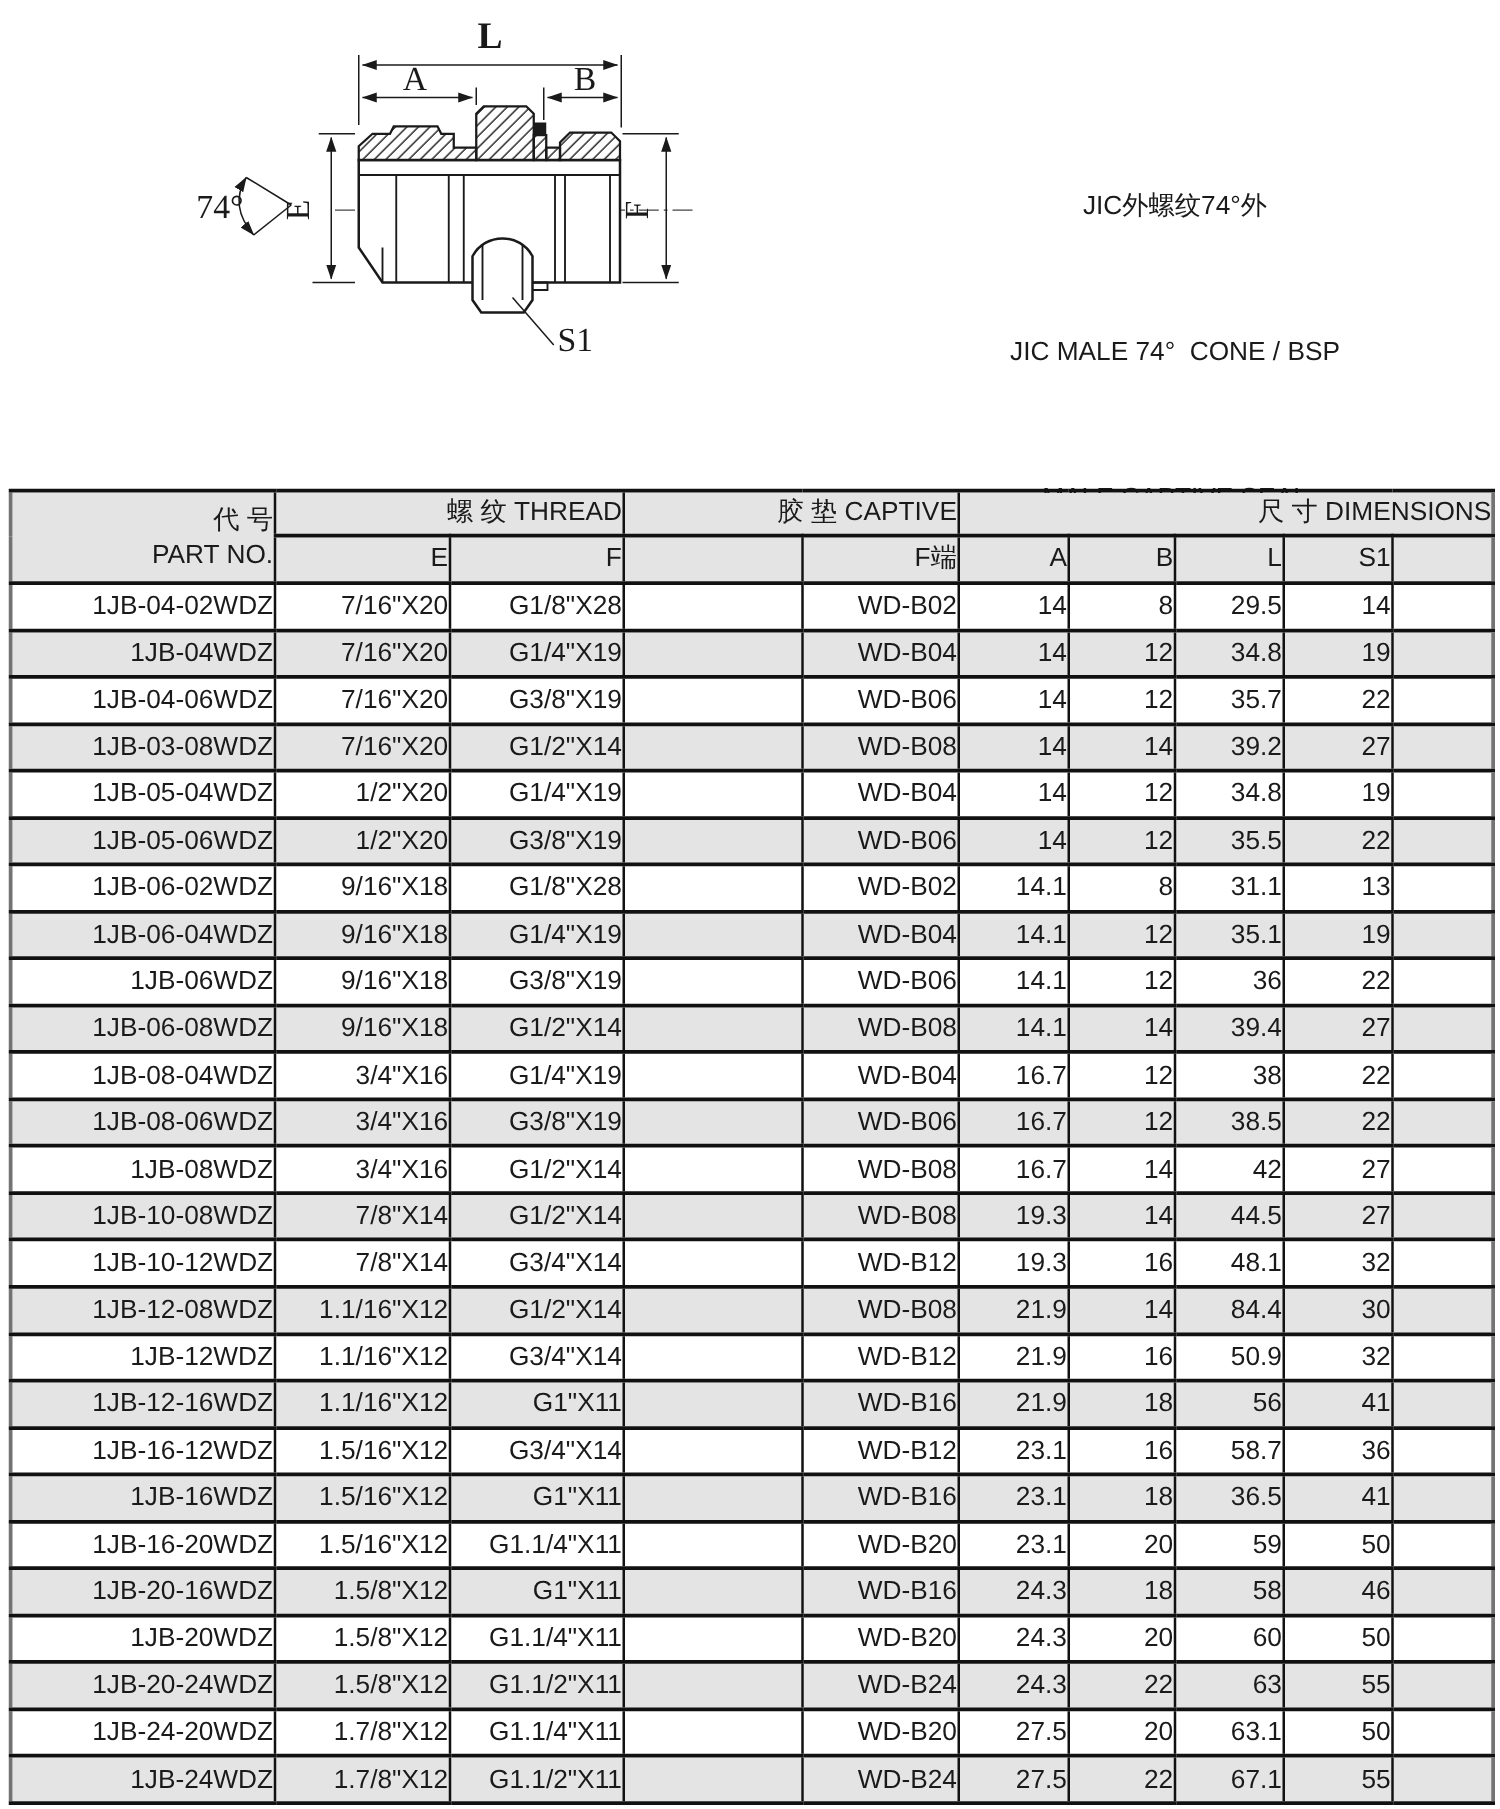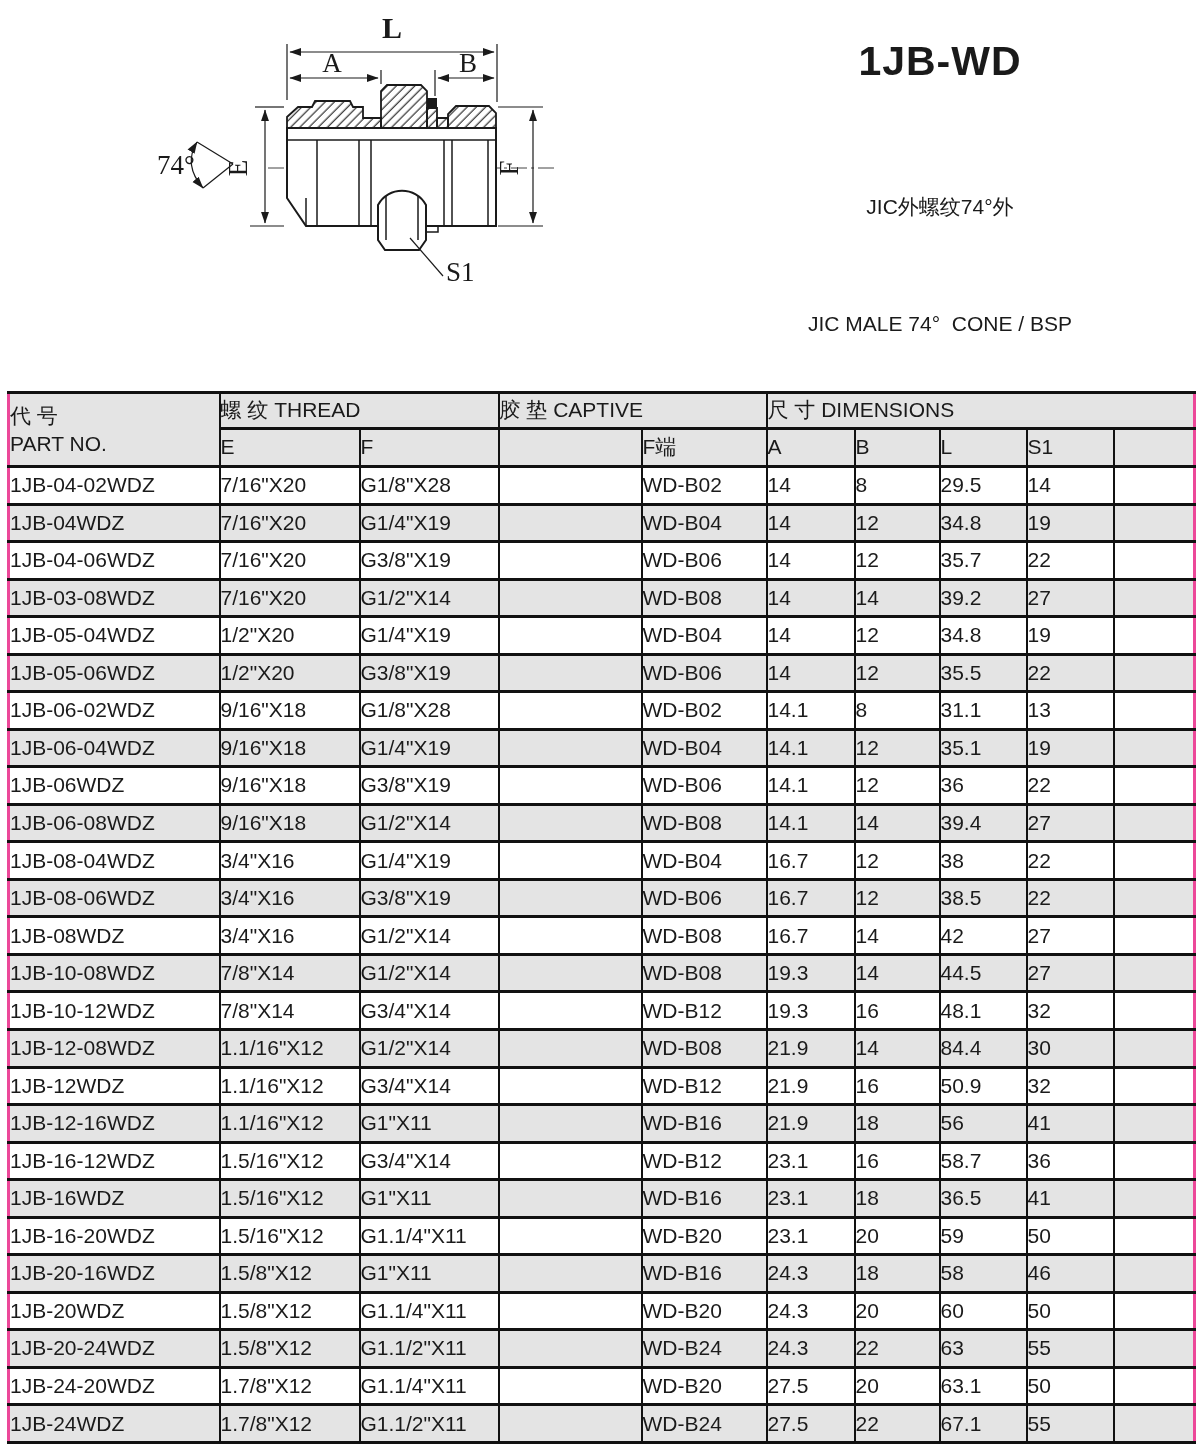--- a/index.html
+++ b/index.html
@@ -8,22 +8,22 @@
     font-family:"Liberation Sans", sans-serif;color:#1a1a1a;overflow:hidden;
   }
   
   .drawing{position:absolute;left:0;top:0;}
   .title-block{position:absolute;left:690px;top:40px;width:500px;text-align:center;}
   .model-title{margin:0;font-size:41px;line-height:42px;font-weight:bold;letter-spacing:1px;}
   .subtitle{margin-top:27px;font-size:21px;line-height:39px;white-space:pre;}
   
   table.parts{
     position:absolute;left:7px;top:391px;width:1186px;height:1053px;
-    border-collapse:collapse;table-layout:fixed;text-align:left;
-    border:3px solid #ec4899;
+    border-collapse:collapse;table-layout:fixed;text-align:right;
+    border:3px solid #737373;
   }
   .parts th,.parts td{
     border:2px solid #111;border-top-width:3px;border-bottom-width:3px;
     padding:0;font-weight:normal;font-size:21px;line-height:1.15;
     overflow:hidden;white-space:nowrap;
   }
   .parts thead th{background:#e4e4e4;}
   .parts thead tr:first-child{height:36px;}
   .parts thead tr:nth-child(2){height:38px;}
   .parts tbody tr{height:37px;}
@@ -117,21 +117,20 @@
     <line x1="233" y1="164" x2="203" y2="188"></line>
     <path d="M197,142 Q183,165 203,188" marker-start="url(#arr)" marker-end="url(#arr)"></path>
   </g>
   <text class="dwg-label" x="176" y="174" text-anchor="middle" font-size="28">74°</text>
 
   <line x1="410" y1="238" x2="443" y2="276" stroke="#1a1a1a" stroke-width="1.2"></line>
   <text class="dwg-label" x="446" y="281" text-anchor="start">S1</text>
 </svg>
 
 <div class="title-block">
-  <h1 class="model-title">1JB-WD</h1>
   <div class="subtitle">
     <div>JIC外螺纹74°外</div>
     <div>JIC MALE 74°  CONE / BSP</div>
     <div>MALE CAPTIVE SEAL</div>
   </div>
 </div>
 
 <table class="parts">
   <colgroup>
     <col style="width:211px">

